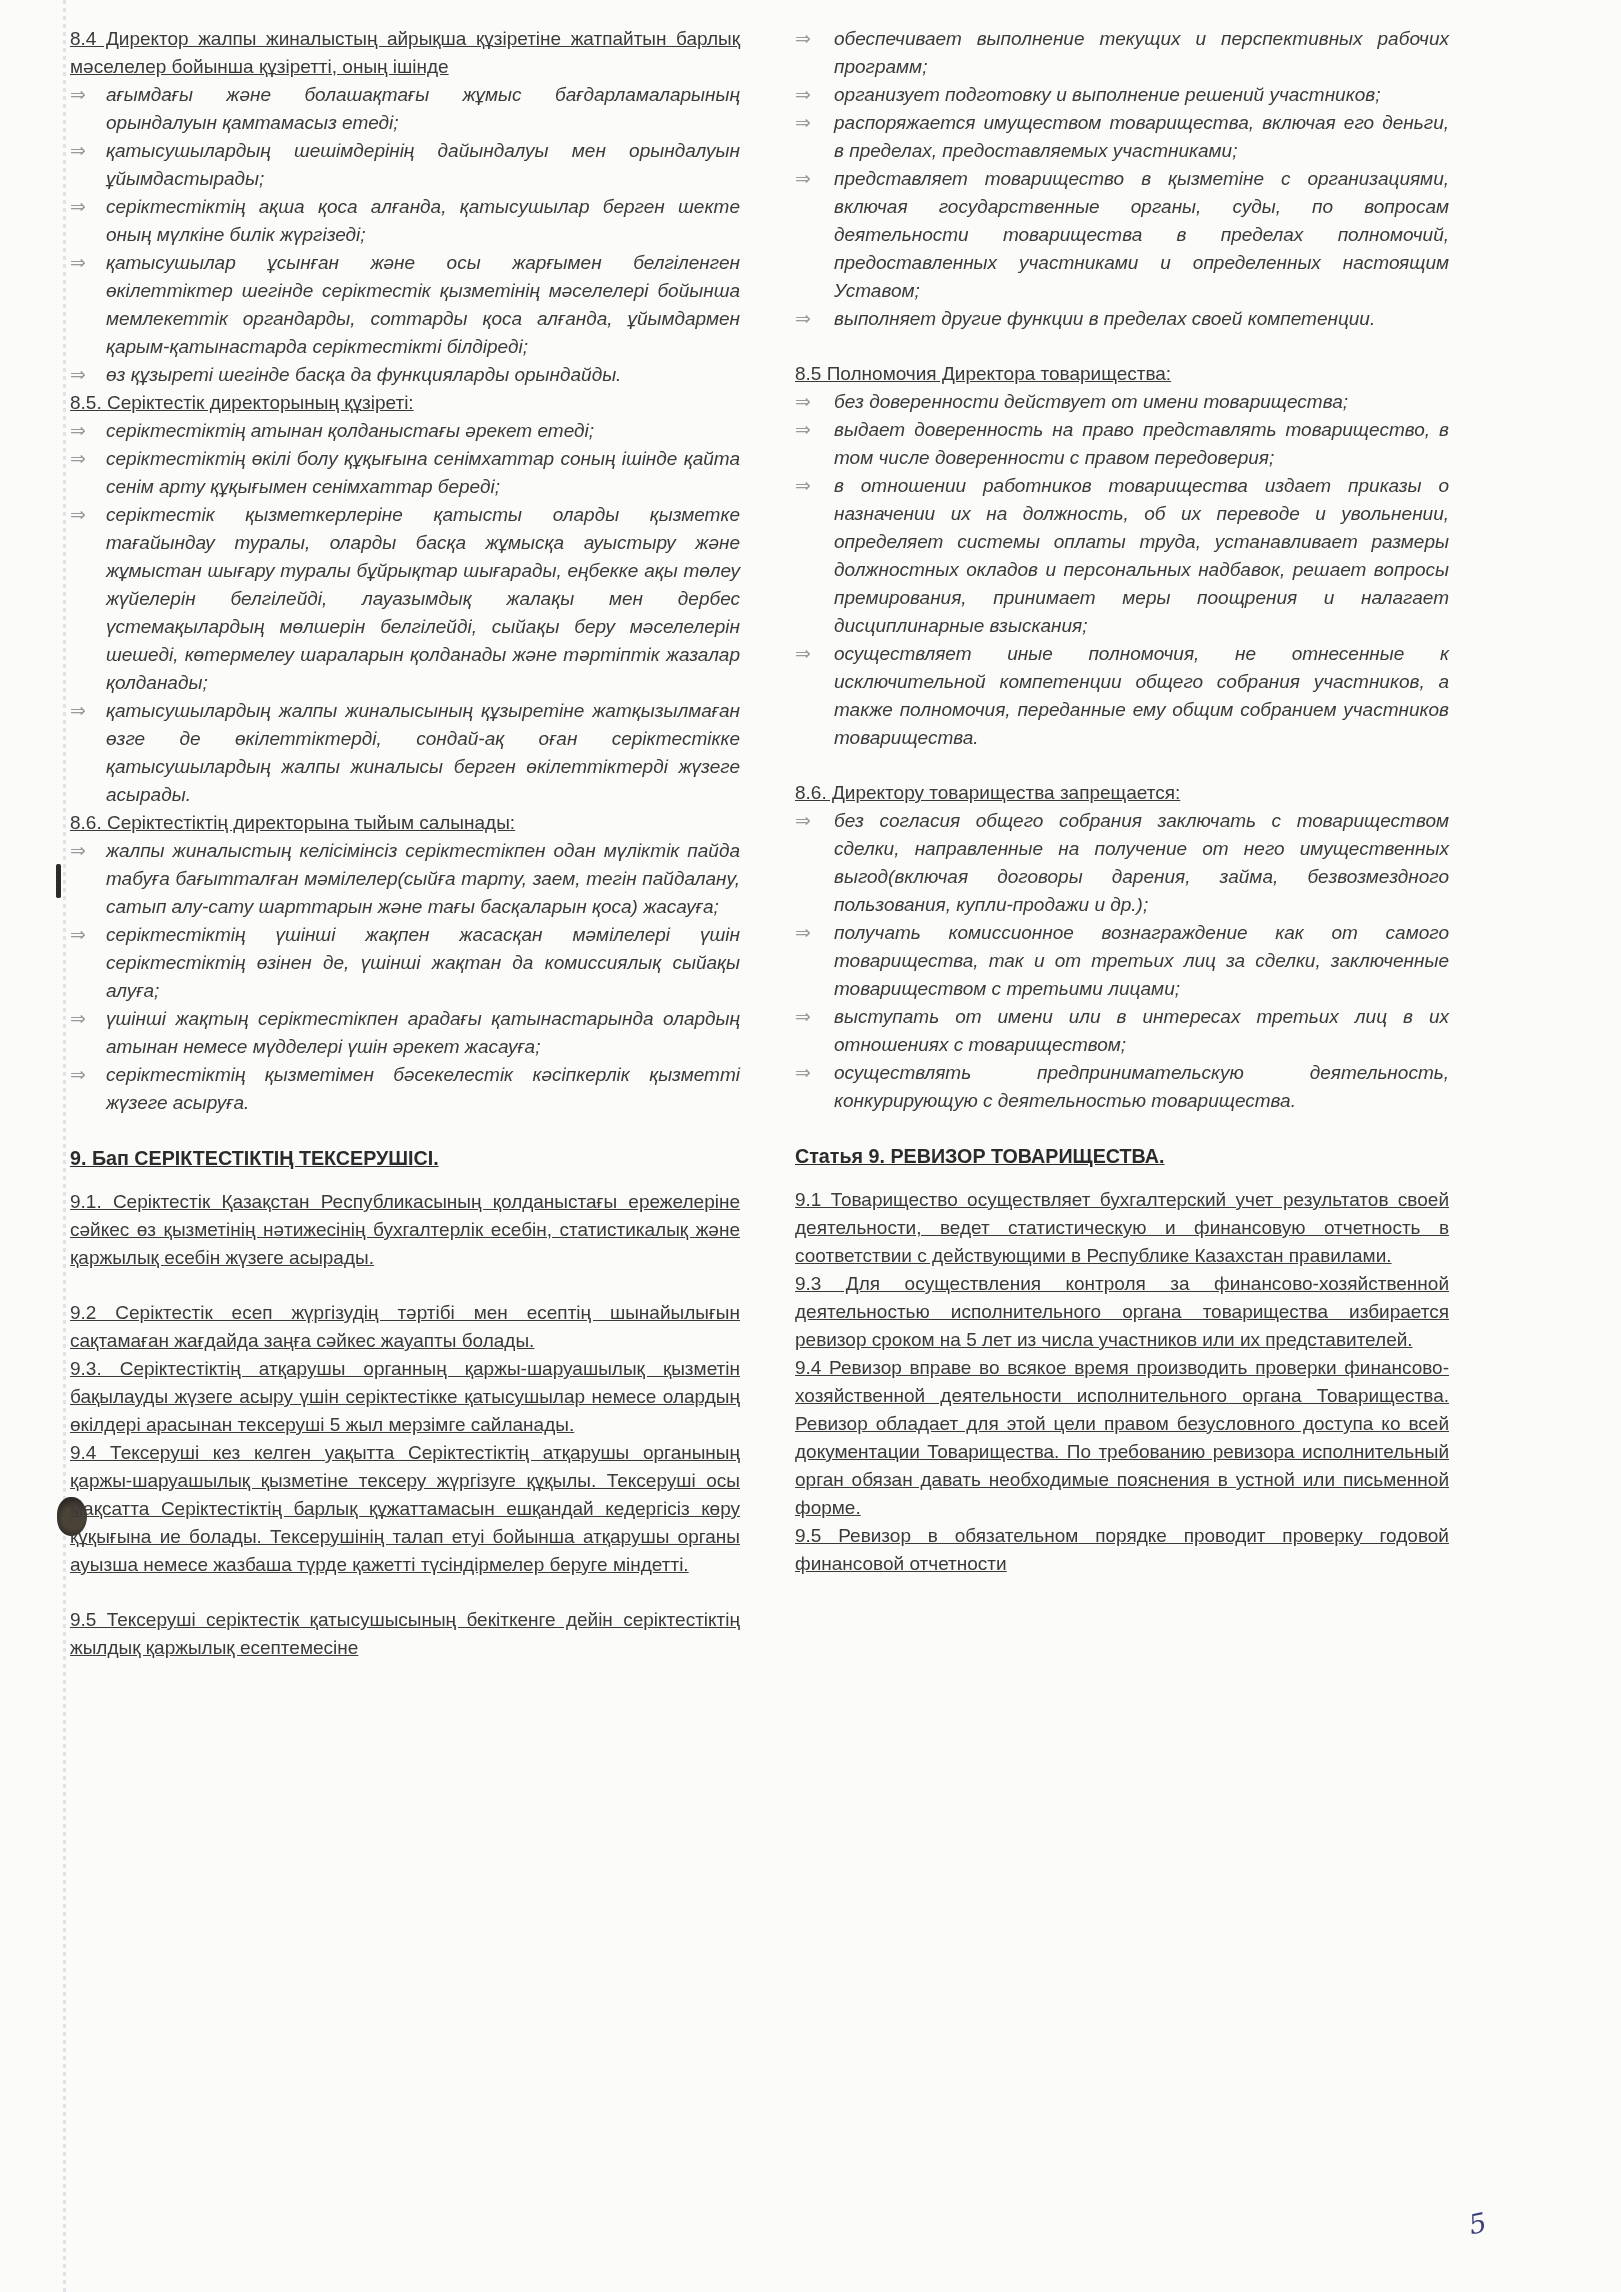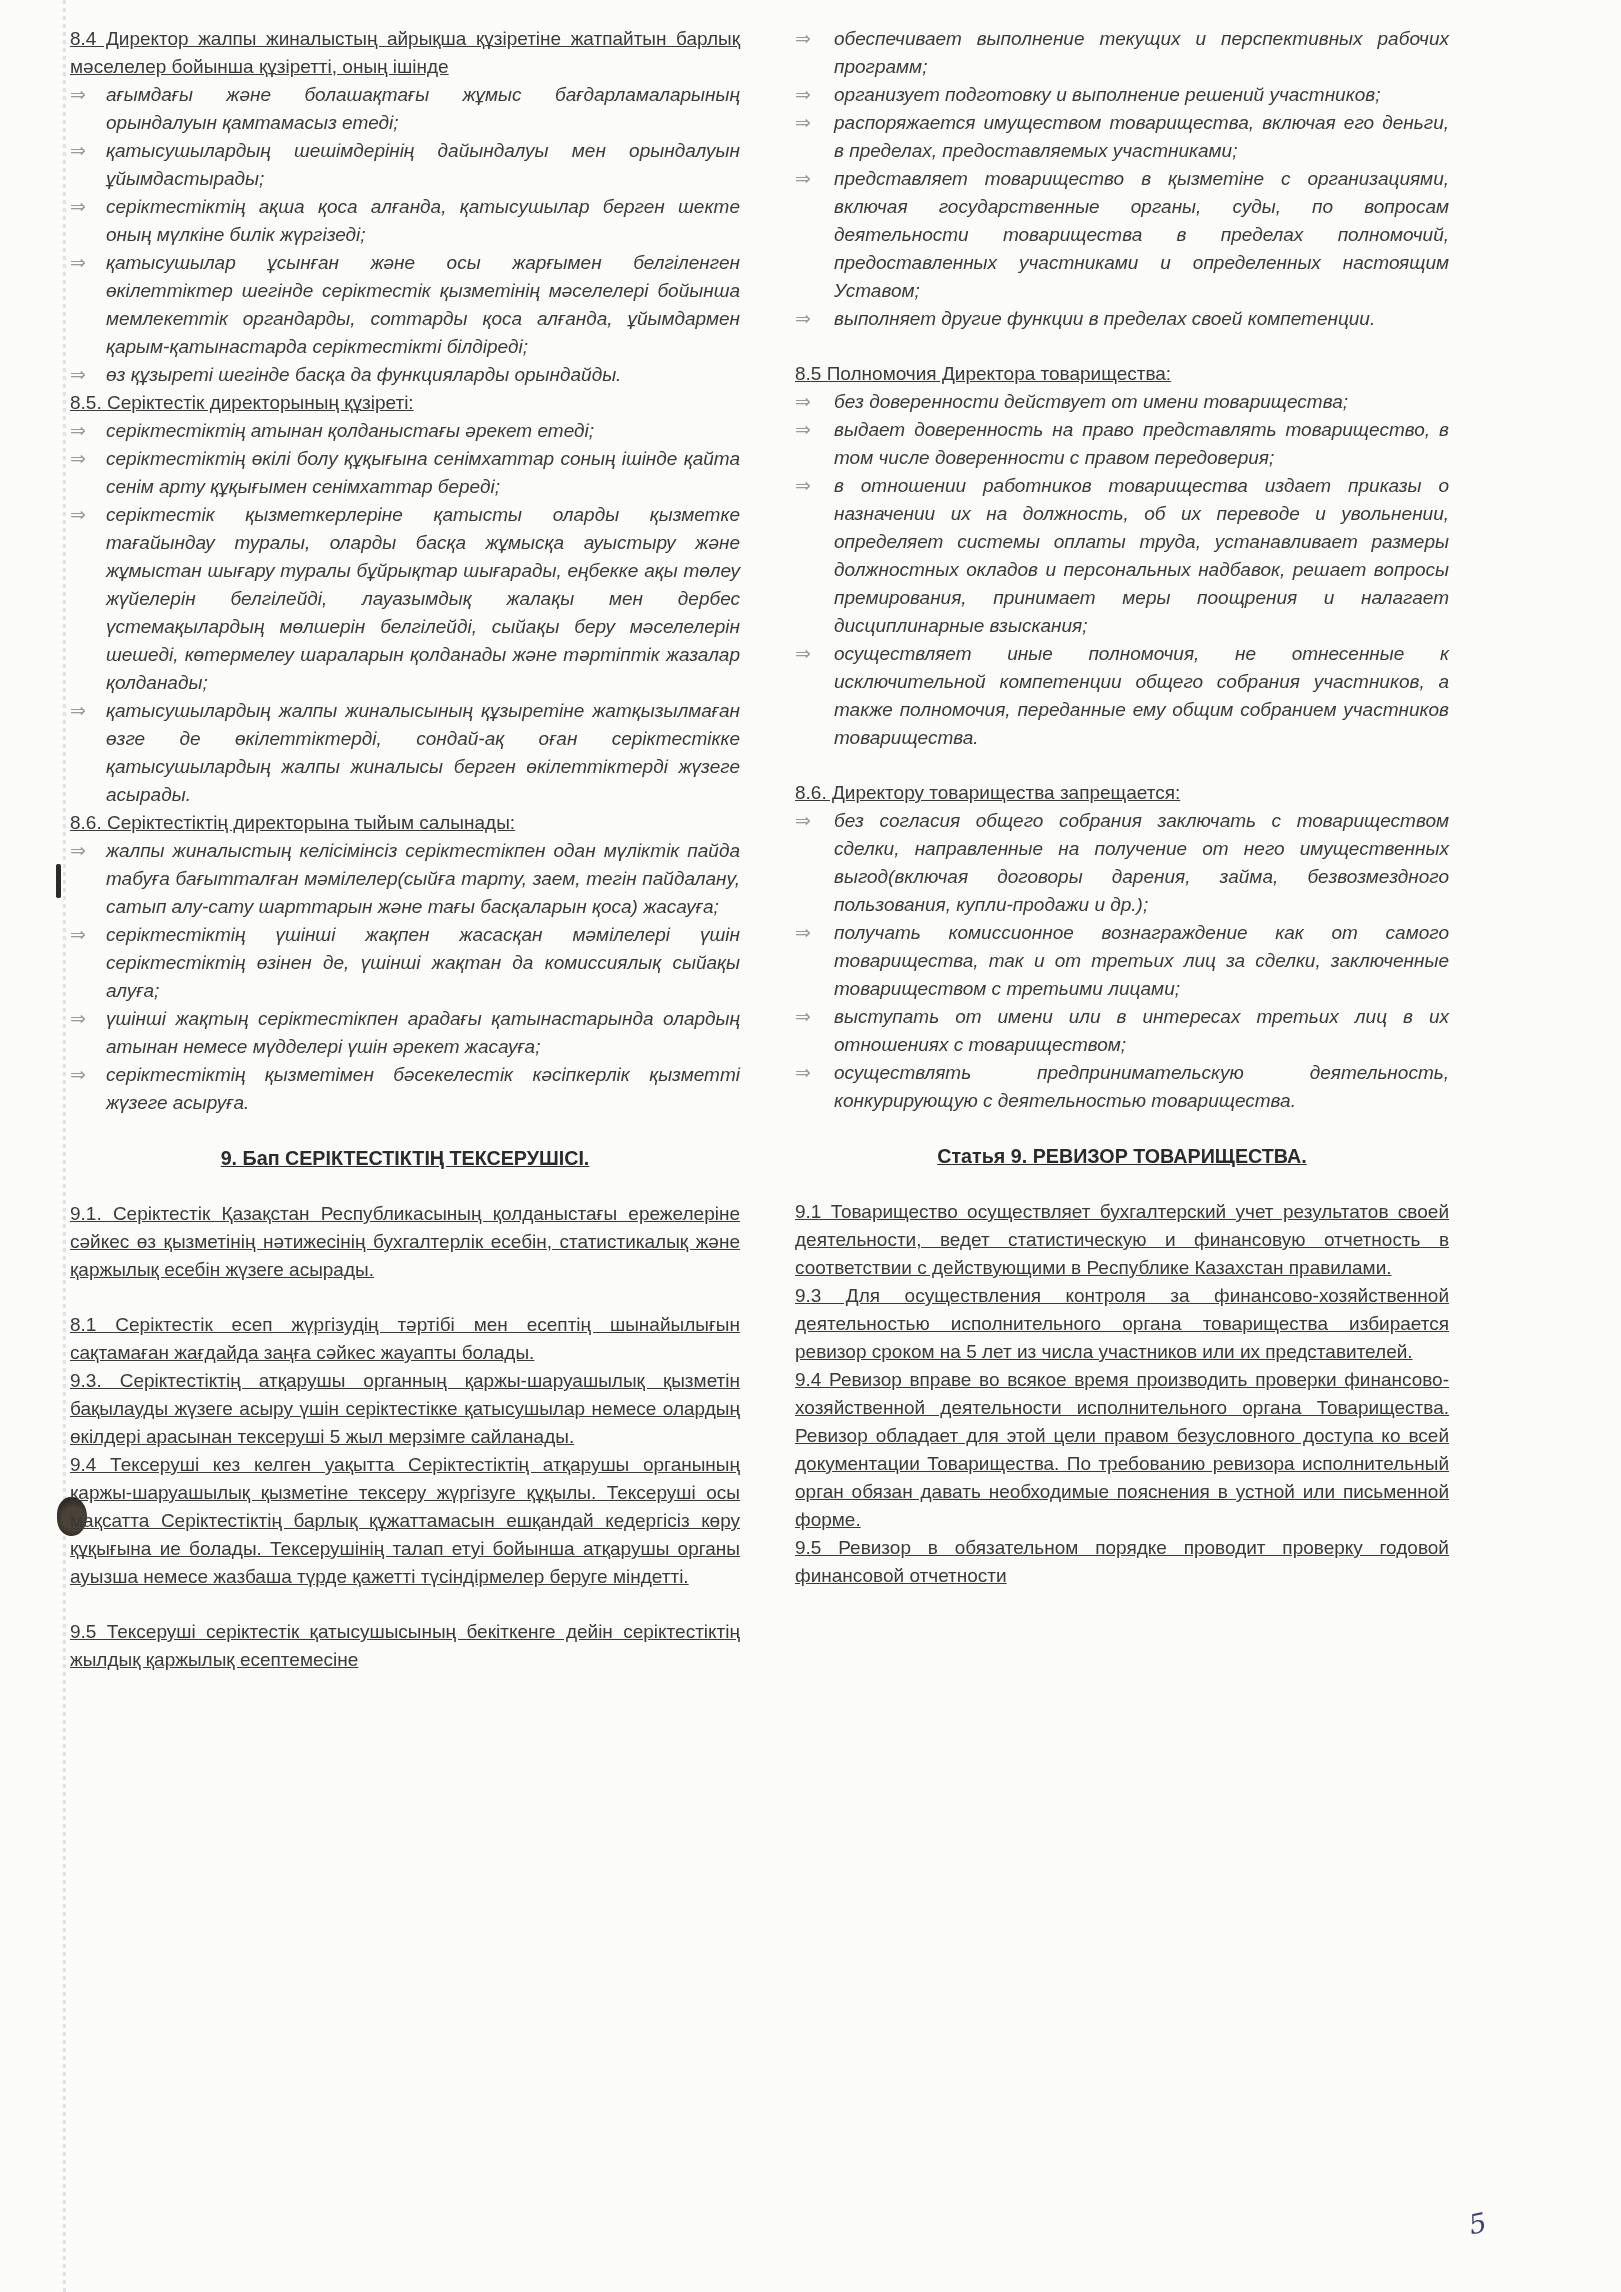--- a/index.html
+++ b/index.html
@@ -39,22 +39,22 @@
   .para.gap { margin-top: 27px; }
   .bullet {
     position: relative; padding-left: 36px; margin: 0;
   }
   .bullet .arrow {
     position: absolute; left: 0; top: 0; color: #9a9a9a; font-style: normal;
   }
   .right .bullet { padding-left: 39px; }
   .italic { font-style: italic; }
   .heading {
-    text-align: center; font-weight: bold; text-decoration: underline;
-    font-size: 19.7px; margin: 27px 0 28px 0; color: #2b2b2b;
+    font-weight: bold; text-decoration: underline;
+    font-size: 19.7px; margin: 27px 0 16px 0; color: #2b2b2b;
   }
   .page-number {
     position: absolute; left: 1469px; top: 2208px;
     font-family: "DejaVu Serif", serif; font-style: italic;
     font-size: 27px; color: #3a3f7a; transform: rotate(-12deg);
   }
 </style>
 </head>
 <body>
 
@@ -78,21 +78,21 @@
         <p class="bullet italic"><span class="arrow">⇒</span><span>қатысушылардың жалпы жиналысының құзыретіне жатқызылмаған өзге де өкілеттіктерді, сондай-ақ оған серіктестікке қатысушылардың жалпы жиналысы берген өкілеттіктерді жүзеге асырады.</span></p>
         <p class="para">8.6. Серіктестіктің директорына тыйым салынады:</p>
         <p class="bullet italic"><span class="arrow">⇒</span><span>жалпы жиналыстың келісімінсіз серіктестікпен одан мүліктік пайда табуға бағытталған мәмілелер(сыйға тарту, заем, тегін пайдалану, сатып алу-сату шарттарын және тағы басқаларын қоса) жасауға;</span></p>
         <p class="bullet italic"><span class="arrow">⇒</span><span>серіктестіктің үшінші жақпен жасасқан мәмілелері үшін серіктестіктің өзінен де, үшінші жақтан да комиссиялық сыйақы алуға;</span></p>
         <p class="bullet italic"><span class="arrow">⇒</span><span>үшінші жақтың серіктестікпен арадағы қатынастарында олардың атынан немесе мүдделері үшін әрекет жасауға;</span></p>
         <p class="bullet italic"><span class="arrow">⇒</span><span>серіктестіктің қызметімен бәсекелестік кәсіпкерлік қызметті жүзеге асыруға.</span></p>
       </div>
     <div class="heading">9. Бап   СЕРІКТЕСТІКТІҢ ТЕКСЕРУШІСІ.</div>
     <div id="left-s9">
         <p class="para">9.1. Серіктестік Қазақстан Республикасының қолданыстағы ережелеріне сәйкес өз қызметінің нәтижесінің бухгалтерлік есебін, статистикалық және қаржылық есебін жүзеге асырады.</p>
-        <p class="para gap">8.1 Серіктестік есеп жүргізудің тәртібі мен есептің шынайылығын сақтамаған жағдайда заңға сәйкес жауапты болады.</p>
+        <p class="para gap">9.2 Серіктестік есеп жүргізудің тәртібі мен есептің шынайылығын сақтамаған жағдайда заңға сәйкес жауапты болады.</p>
         <p class="para">9.3. Серіктестіктің атқарушы органның қаржы-шаруашылық қызметін бақылауды жүзеге асыру үшін серіктестікке қатысушылар немесе олардың өкілдері арасынан тексеруші 5 жыл мерзімге сайланады.</p>
         <p class="para">9.4 Тексеруші кез келген уақытта Серіктестіктің атқарушы органының қаржы-шаруашылық қызметіне тексеру жүргізуге құқылы. Тексеруші осы мақсатта Серіктестіктің барлық құжаттамасын ешқандай кедергісіз көру құқығына ие болады. Тексерушінің талап етуі бойынша атқарушы органы ауызша немесе жазбаша түрде қажетті түсіндірмелер беруге міндетті.</p>
         <p class="para gap">9.5 Тексеруші серіктестік қатысушысының бекіткенге дейін серіктестіктің жылдық қаржылық есептемесіне</p>
       </div>
   </div>
 
   <div class="col right">
     <div id="right-blocks">
         <p class="bullet italic"><span class="arrow">⇒</span><span>обеспечивает выполнение текущих и перспективных рабочих программ;</span></p>
         <p class="bullet italic"><span class="arrow">⇒</span><span>организует подготовку и выполнение решений участников;</span></p>

